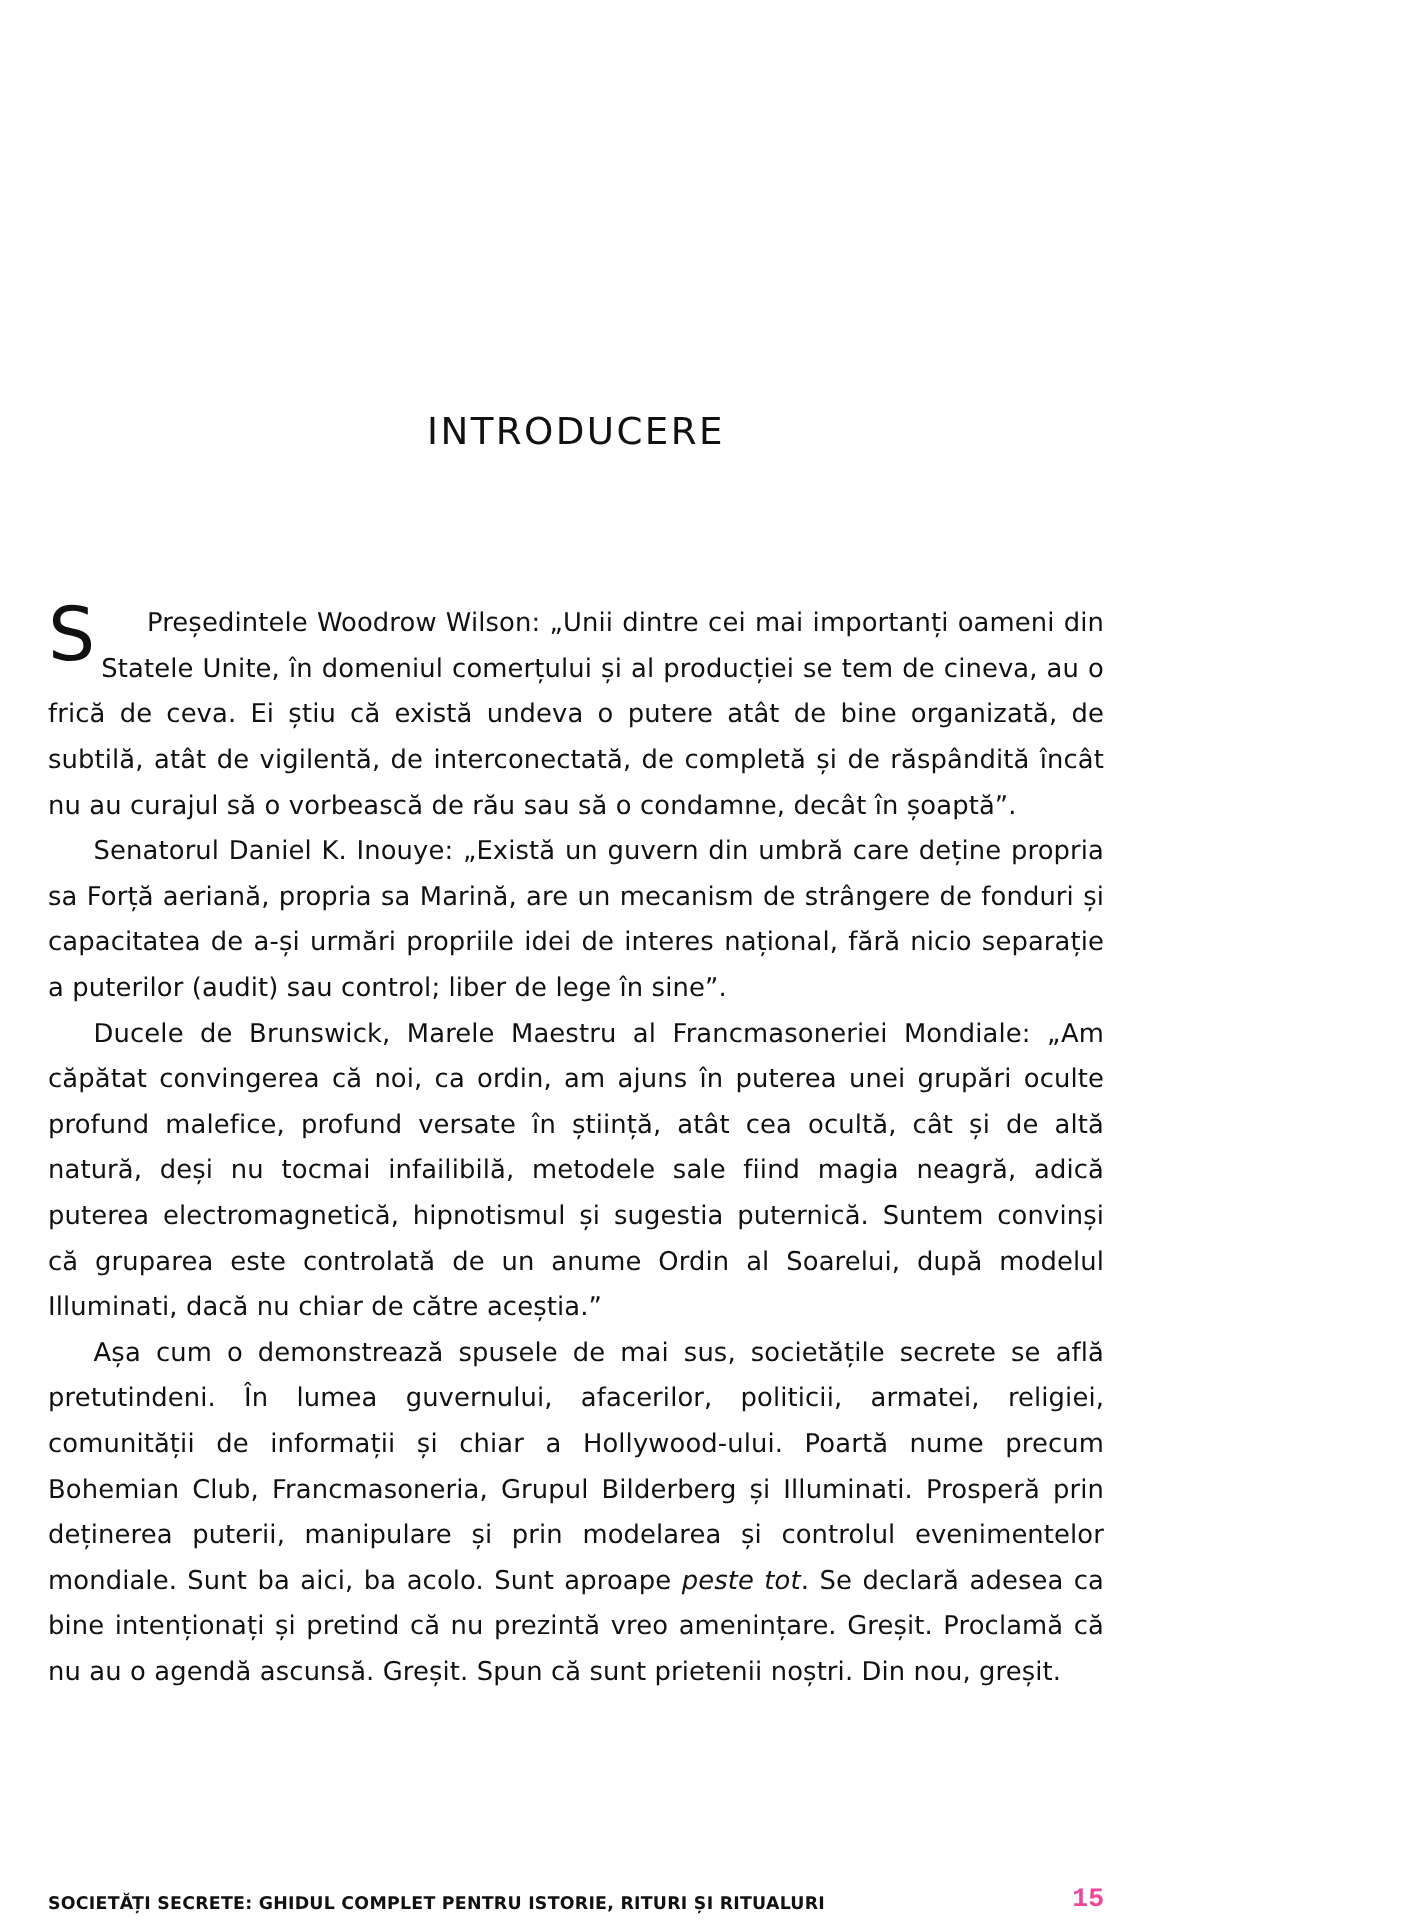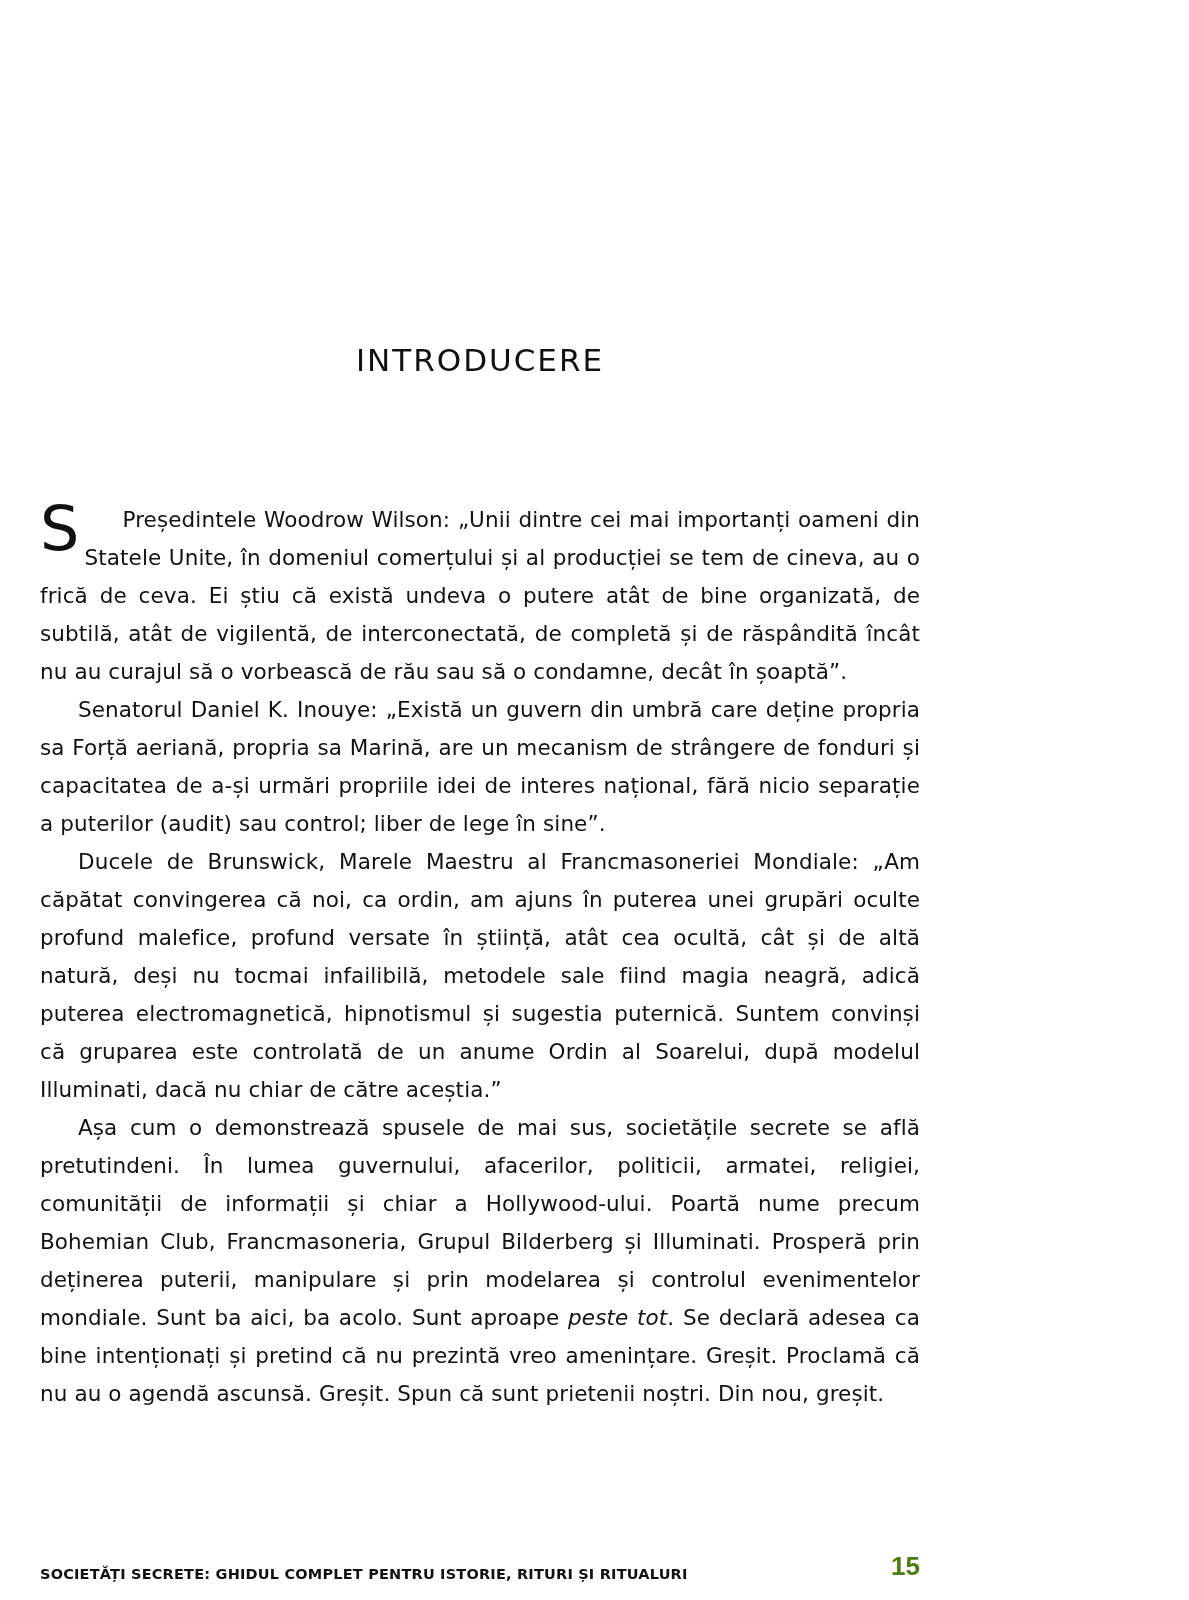--- a/index.html
+++ b/index.html
@@ -66,38 +66,38 @@
     padding-top: 2px;
     font-weight: 400;
     font-family: "DejaVu Sans", sans-serif;
   }
   em.ital {
   }
   .footer {
     position: absolute;
     left: 40px;
     right: 40px;
-    bottom: 18px;
+    bottom: 5px;
     display: flex;
     align-items: flex-end;
     justify-content: space-between;
     border-top: 0;
   }
   .footer-title {
     font-size: 14.5px;
     font-weight: bold;
     letter-spacing: 0.2px;
     color: #111111;
     font-family: "DejaVu Sans", sans-serif;
   }
   .footer-page {
-    font-size: 26px;
+    font-size: 22px;
     font-weight: bold;
-    color: #4d7c0f;
-    font-family: Liberation Sans, sans-serif;
+    color: #ec4899;
+    font-family: Liberation Mono, monospace;
   }
 </style>
 </head>
 <body>
 
 <div class="page">
   <div class="content">
 
     <h1 class="chapter-title">Introducere</h1>
 

